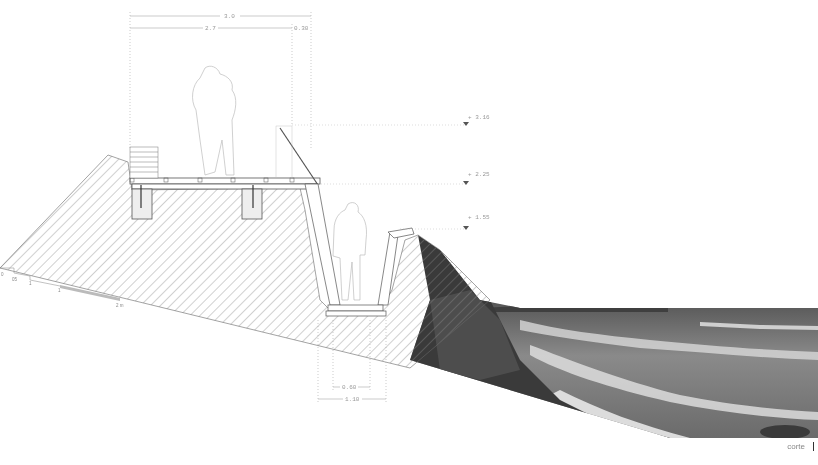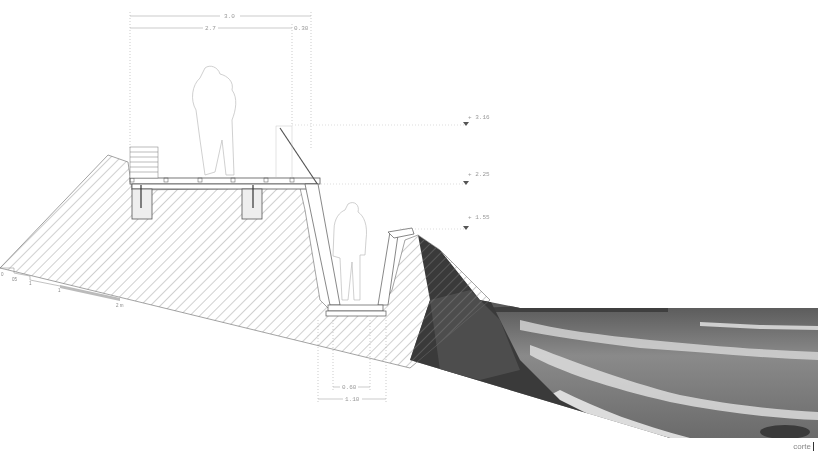--- a/index.html
+++ b/index.html
@@ -1,21 +1,21 @@
 <!DOCTYPE html>
 <html><head>
 <meta charset="utf-8">
 <style>
   html,body{margin:0;padding:0;background:#fff;}
   body{width:818px;height:465px;overflow:hidden;position:relative;font-family:"Liberation Sans",sans-serif;}
   svg{position:absolute;left:0;top:0;}
   .dimtxt{font-family:"Liberation Mono",monospace;font-size:6px;fill:#999;}
   .lvl{font-family:"Liberation Mono",monospace;font-size:6px;fill:#999;}
   .scaletxt{font-family:"Liberation Sans",sans-serif;font-size:4.5px;fill:#888;}
-  .label{position:absolute;right:4px;bottom:14px;font-size:8px;color:#888;font-family:"Liberation Sans",sans-serif;border-right:1px solid #333;padding-right:2px;line-height:9px;}
+  .label{position:absolute;right:4px;bottom:14px;font-size:8px;color:#888;font-family:"Liberation Sans",sans-serif;border-right:1px solid #333;padding-right:8px;line-height:9px;}
 </style>
 </head>
 <body>
 
 <svg width="818" height="465" viewBox="0 0 818 465">
   <defs>
     <pattern id="hatch" width="7" height="7" patternUnits="userSpaceOnUse" patternTransform="rotate(45)">
       <line x1="0" y1="0" x2="0" y2="7" stroke="#8a8a8a" stroke-width="0.8"></line>
     </pattern>
     <linearGradient id="sea" x1="0" y1="0" x2="0" y2="1">

